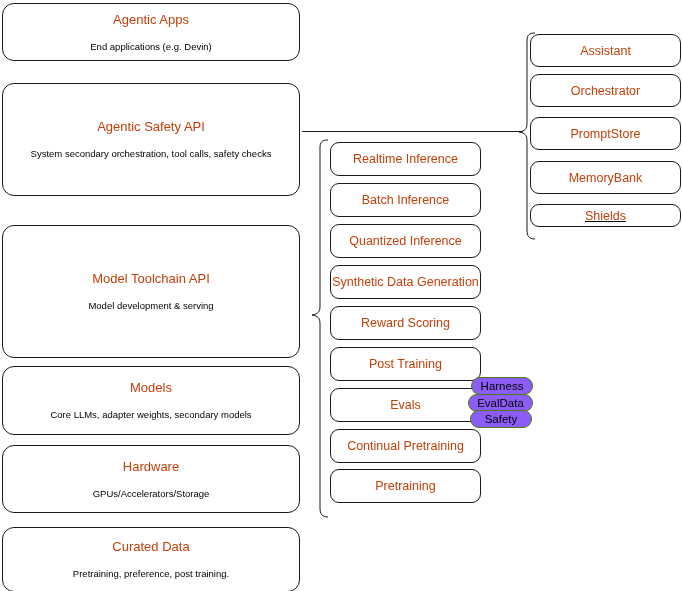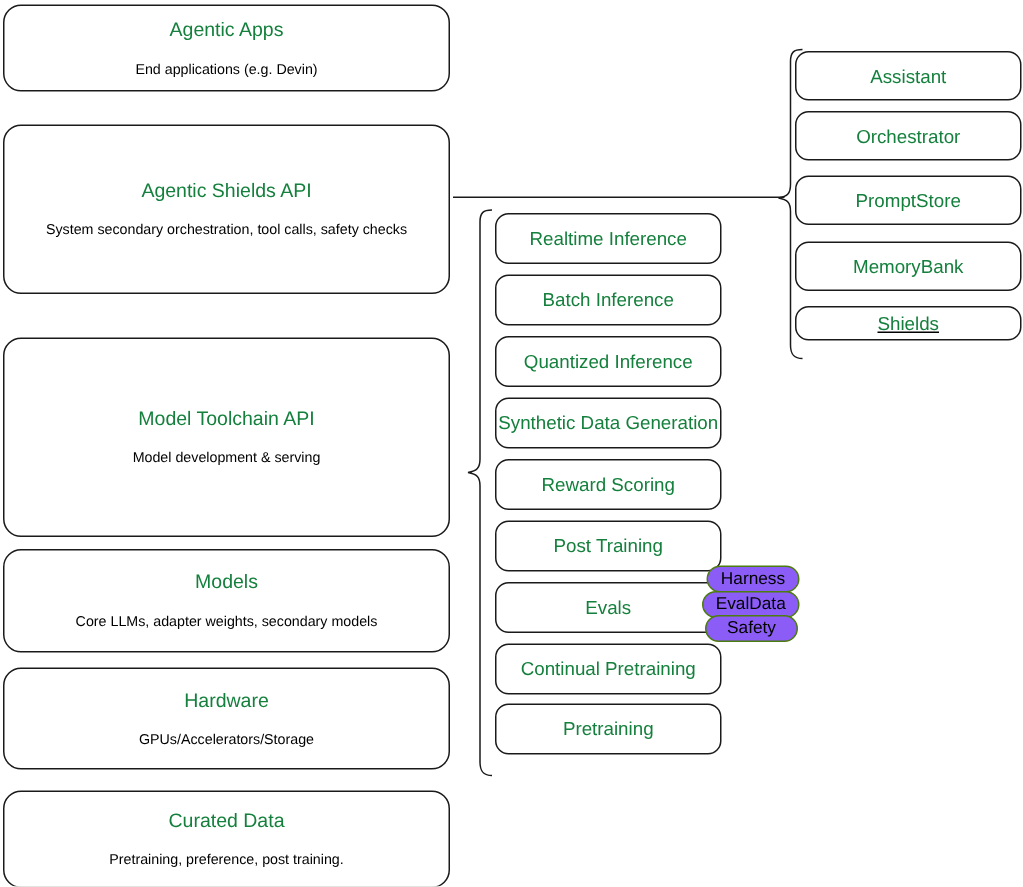--- a/index.html
+++ b/index.html
@@ -24,21 +24,21 @@
     display: flex;
     flex-direction: column;
     align-items: center;
     justify-content: center;
     text-align: center;
     color: #000000;
   }
   .box .title {
     font-size: 13px;
     line-height: 17px;
-    color: #15803d;
+    color: #c2410c;
   }
   .box .subtitle {
     font-size: 9.5px;
     line-height: 14px;
     color: #000000;
     margin-top: 12px;
   }
   .lbox {
     
   }
@@ -81,21 +81,21 @@
 <body>
 
 <div id="canvas">
 
   <div class="box lbox" style="left:2px; top:3px; width:298px; height:58px;">
     <div class="title">Agentic Apps</div>
     <div class="subtitle">End applications (e.g. Devin)</div>
   </div>
 
   <div class="box lbox" style="left:2px; top:83px; width:298px; height:113px;">
-    <div class="title">Agentic Shields API</div>
+    <div class="title">Agentic Safety API</div>
     <div class="subtitle">System secondary orchestration, tool calls, safety checks</div>
   </div>
 
   <div class="box lbox" style="left:2px; top:225px; width:298px; height:133px;">
     <div class="title">Model Toolchain API</div>
     <div class="subtitle">Model development &amp; serving</div>
   </div>
 
   <div class="box lbox" style="left:2px; top:366px; width:298px; height:69px;">
     <div class="title">Models</div>

